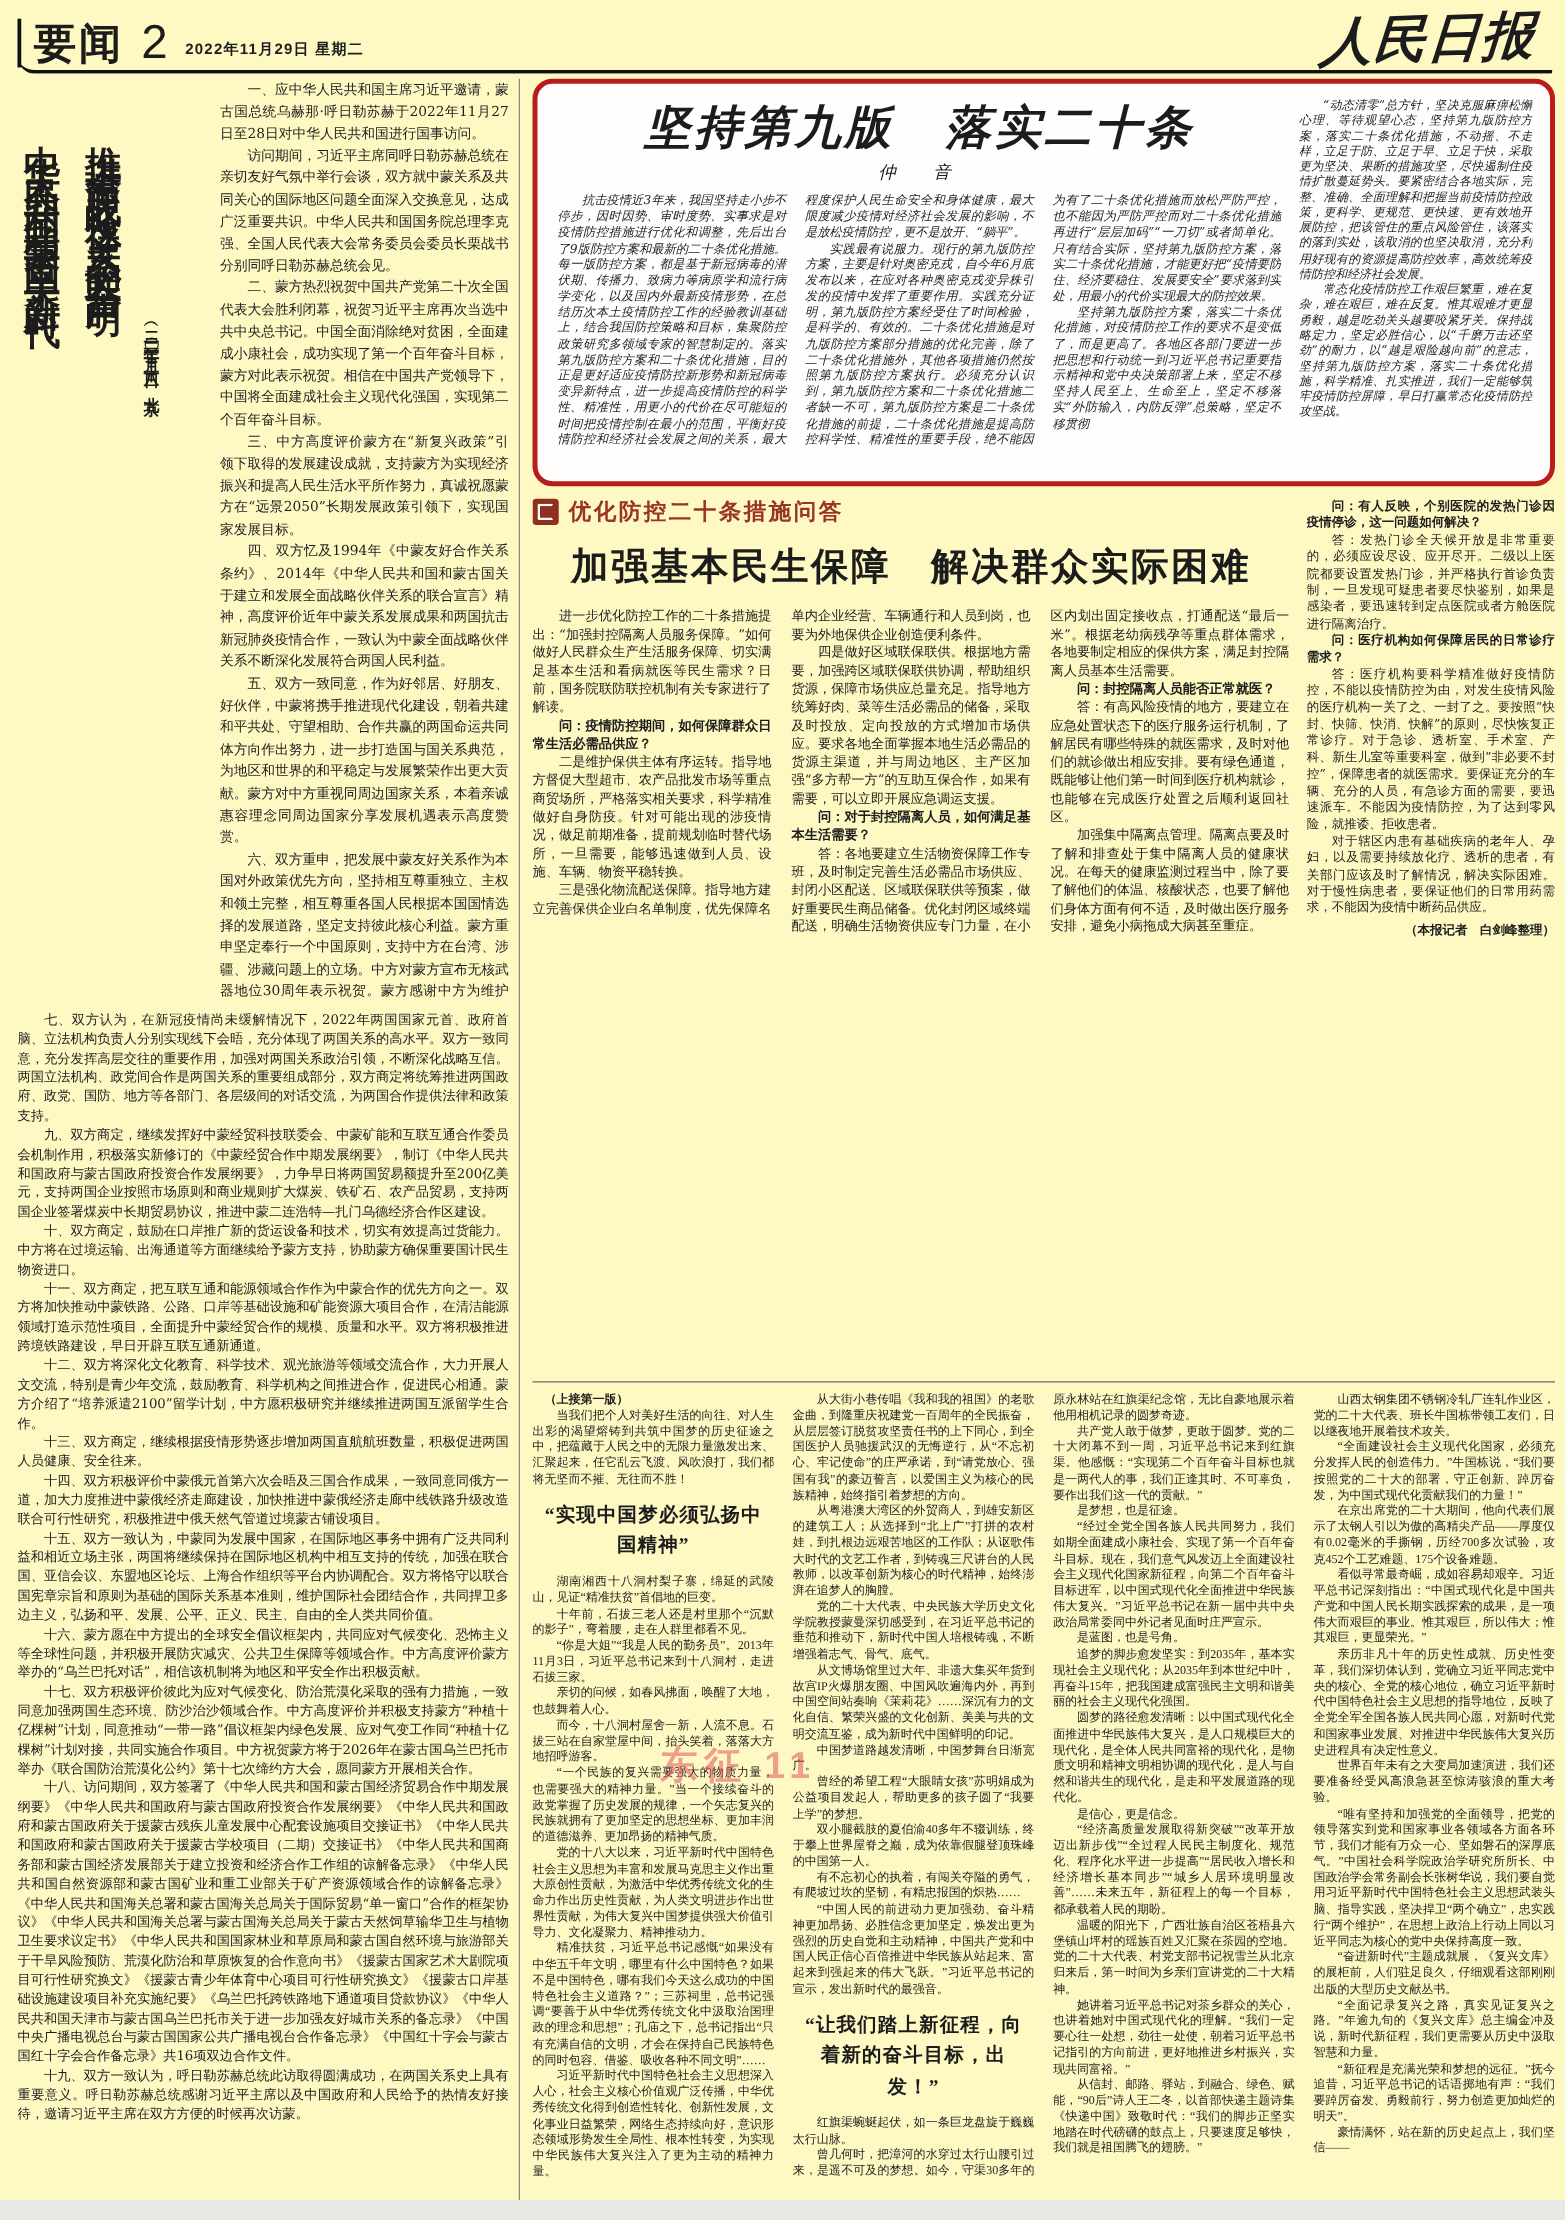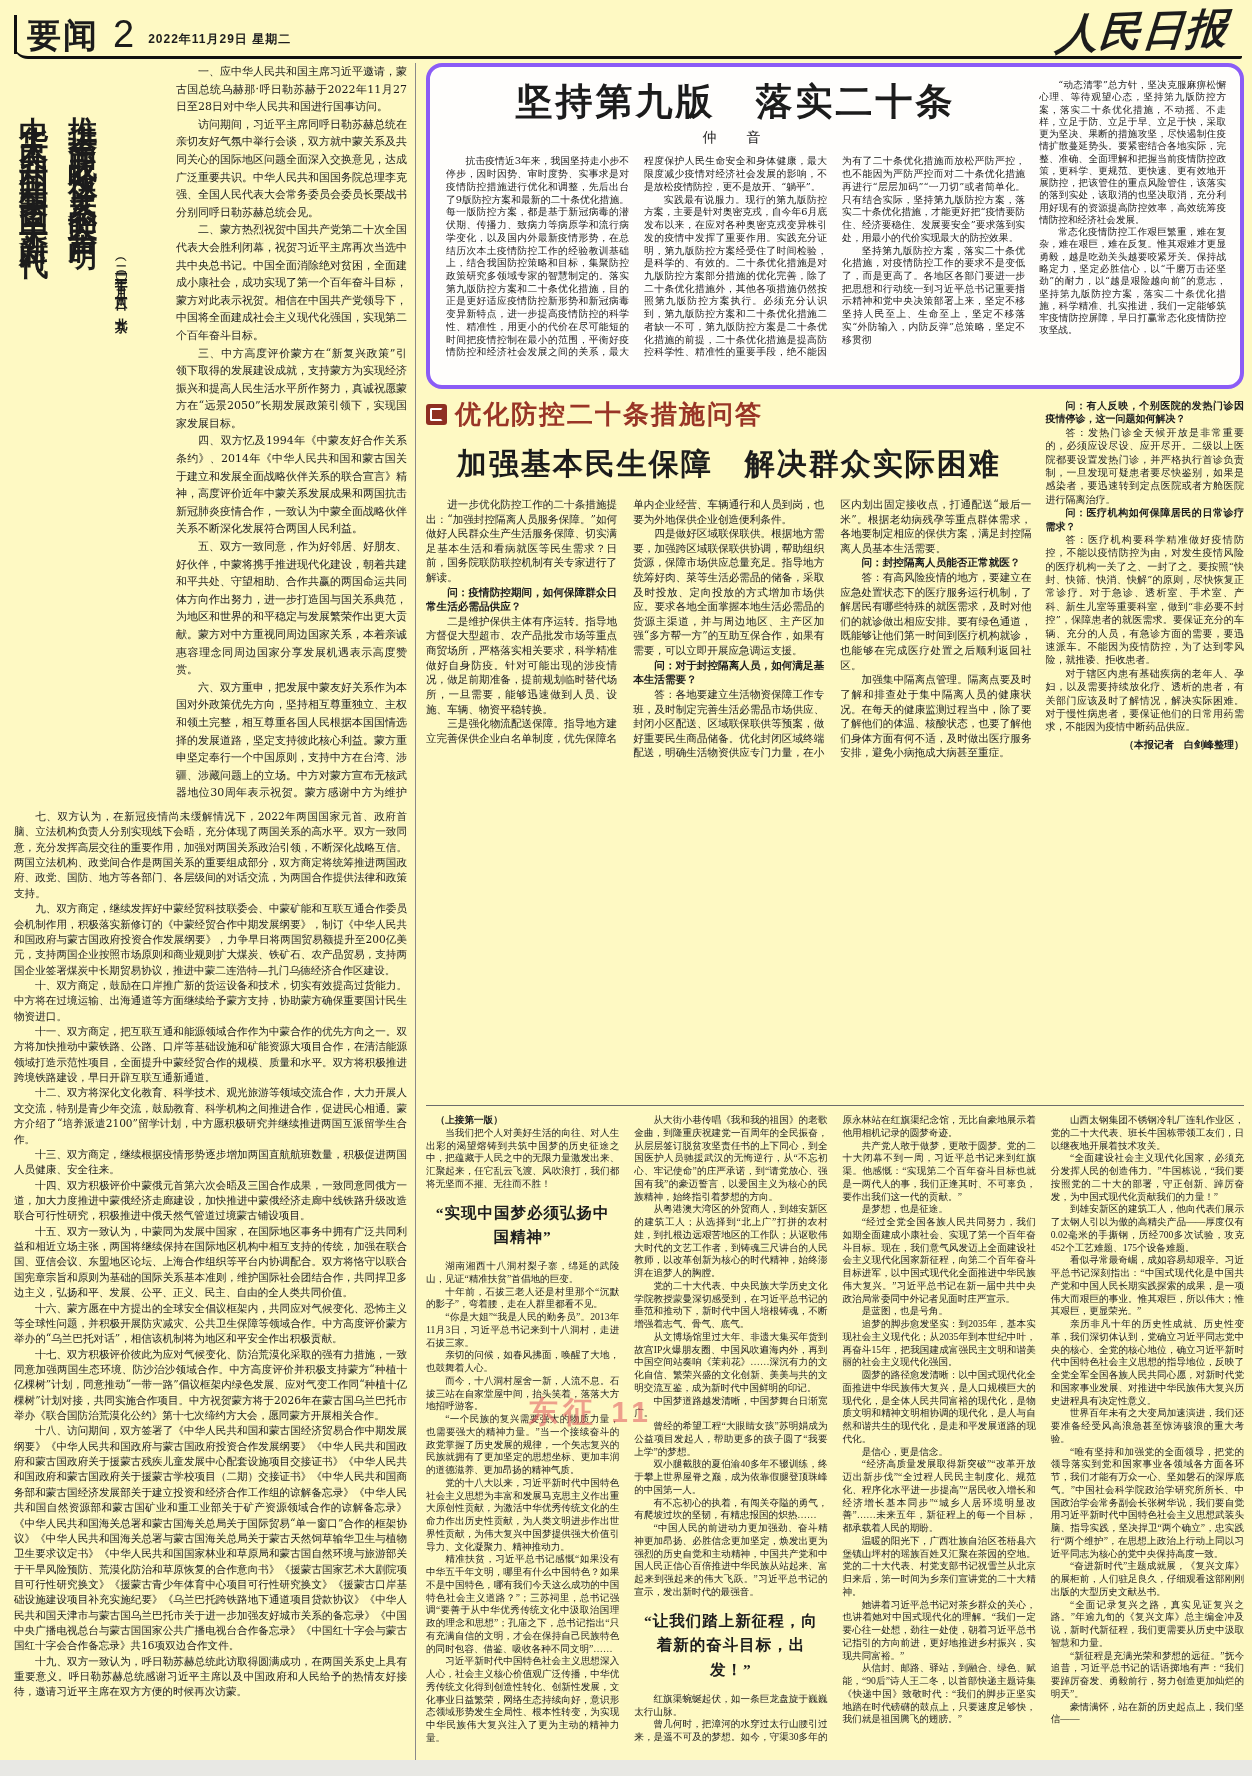--- a/index.html
+++ b/index.html
@@ -21,32 +21,32 @@
   .right{flex:1;padding-left:10px;min-width:0;}
   
   .js-top{display:flex;height:738px;overflow:hidden;}
   .js-headline{width:162px;writing-mode:vertical-lr;text-orientation:upright;padding-top:30px;box-sizing:border-box;}
   .vline{font-size:29px;font-weight:900;letter-spacing:9px;margin:0 10px 0 0;line-height:1.35;}
   .vdate{font-size:12.5px;font-weight:700;letter-spacing:3px;position:relative;top:160px;}
   .js-col1{flex:1;overflow:hidden;font-size:11px;line-height:1.6;text-align:justify;}
   .js-col1 p,.js-wide p{margin:0;text-indent:2em;}
   .js-wide{height:958px;overflow:hidden;font-size:10.6px;line-height:1.45;text-align:justify;padding-top:8px;}
   
-  .red-box{height:326px;box-sizing:border-box;border:4px solid #8b5cf6;border-radius:16px;
-           padding:8px 14px 10px 16px;display:flex;gap:14px;overflow:hidden;background:#fffefc;}
+  .red-box{height:326px;box-sizing:border-box;border:4px solid #b91c1c;border-radius:16px;
+           padding:8px 14px 10px 16px;display:flex;gap:14px;overflow:hidden;background:#fffefc;font-style:italic;}
   .box-main{flex:3.1;display:flex;flex-direction:column;min-width:0;}
   .box-title{margin:4px 0 0;text-align:center;font-size:37px;font-weight:900;letter-spacing:3px;line-height:1.2;}
   .box-byline{text-align:center;font-size:14px;letter-spacing:8px;margin:6px 0 8px;}
   .box-cols{flex:1;columns:3;column-gap:15px;font-size:9.8px;line-height:1.3;text-align:justify;overflow:hidden;}
   .box-cols p,.box-right p{margin:0;text-indent:2em;}
   .box-right{flex:1;font-size:9.6px;line-height:1.28;text-align:justify;overflow:hidden;padding-top:4px;}
   
   .qa-row{display:flex;gap:14px;margin-top:8px;height:700px;overflow:hidden;}
   .qa-left{flex:3.05;min-width:0;display:flex;flex-direction:column;}
-  .qa-kicker{display:flex;align-items:center;gap:8px;color:#993526;font-weight:900;font-size:26px;letter-spacing:2px;}
+  .qa-kicker{display:flex;align-items:center;gap:8px;color:#993526;font-weight:900;font-size:18px;letter-spacing:2px;}
   .qa-logo{width:21px;height:21px;background:#8f2f22;border-radius:3px;position:relative;flex:0 0 auto;}
   .qa-logo::after{content:"";position:absolute;inset:4px;border:2px solid #fff;border-radius:2px;
                   border-right-color:transparent;}
   .qa-headline{margin:12px 0 12px;text-align:center;font-size:30px;font-weight:900;letter-spacing:2px;}
   .qa-cols{flex:1;columns:3;column-gap:16px;font-size:10.6px;line-height:1.38;text-align:justify;overflow:hidden;}
   .qa-cols p,.qa-right p{margin:0;text-indent:2em;}
   .qa-q{font-weight:700;}
   .qa-credit{text-align:right;font-weight:700;text-indent:0 !important;padding-top:4px;}
   .qa-right{flex:1;font-size:10px;line-height:1.34;text-align:justify;overflow:hidden;padding-top:2px;}
   .divider{border-top:1px solid #6b6b6b;margin:8px 0 8px;}
@@ -192,21 +192,21 @@
           <p class="p">是蓝图，也是号角。</p>
           <p class="p">追梦的脚步愈发坚实：到2035年，基本实现社会主义现代化；从2035年到本世纪中叶，再奋斗15年，把我国建成富强民主文明和谐美丽的社会主义现代化强国。</p>
           <p class="p">圆梦的路径愈发清晰：以中国式现代化全面推进中华民族伟大复兴，是人口规模巨大的现代化，是全体人民共同富裕的现代化，是物质文明和精神文明相协调的现代化，是人与自然和谐共生的现代化，是走和平发展道路的现代化。</p>
           <p class="p">是信心，更是信念。</p>
           <p class="p">“经济高质量发展取得新突破”“改革开放迈出新步伐”“全过程人民民主制度化、规范化、程序化水平进一步提高”“居民收入增长和经济增长基本同步”“城乡人居环境明显改善”……未来五年，新征程上的每一个目标，都承载着人民的期盼。</p>
           <p class="p">温暖的阳光下，广西壮族自治区苍梧县六堡镇山坪村的瑶族百姓又汇聚在茶园的空地。党的二十大代表、村党支部书记祝雪兰从北京归来后，第一时间为乡亲们宣讲党的二十大精神。</p>
           <p class="p">她讲着习近平总书记对茶乡群众的关心，也讲着她对中国式现代化的理解。“我们一定要心往一处想，劲往一处使，朝着习近平总书记指引的方向前进，更好地推进乡村振兴，实现共同富裕。”</p>
           <p class="p">从信封、邮路、驿站，到融合、绿色、赋能，“90后”诗人王二冬，以首部快递主题诗集《快递中国》致敬时代：“我们的脚步正坚实地踏在时代磅礴的鼓点上，只要速度足够快，我们就是祖国腾飞的翅膀。”</p>
           <p class="p">山西太钢集团不锈钢冷轧厂连轧作业区，党的二十大代表、班长牛国栋带领工友们，日以继夜地开展着技术攻关。</p>
           <p class="p">“全面建设社会主义现代化国家，必须充分发挥人民的创造伟力。”牛国栋说，“我们要按照党的二十大的部署，守正创新、踔厉奋发，为中国式现代化贡献我们的力量！”</p>
-          <p class="p">到雄安新区的建筑工人，他向代表们展示了太钢人引以为傲的高精尖产品——厚度仅有0.02毫米的手撕钢，历经700多次试验，攻克452个工艺难题、175个设备难题。</p>
+          <p class="p">在京出席党的二十大期间，他向代表们展示了太钢人引以为傲的高精尖产品——厚度仅有0.02毫米的手撕钢，历经700多次试验，攻克452个工艺难题、175个设备难题。</p>
           <p class="p">看似寻常最奇崛，成如容易却艰辛。习近平总书记深刻指出：“中国式现代化是中国共产党和中国人民长期实践探索的成果，是一项伟大而艰巨的事业。惟其艰巨，所以伟大；惟其艰巨，更显荣光。”</p>
           <p class="p">亲历非凡十年的历史性成就、历史性变革，我们深切体认到，党确立习近平同志党中央的核心、全党的核心地位，确立习近平新时代中国特色社会主义思想的指导地位，反映了全党全军全国各族人民共同心愿，对新时代党和国家事业发展、对推进中华民族伟大复兴历史进程具有决定性意义。</p>
           <p class="p">世界百年未有之大变局加速演进，我们还要准备经受风高浪急甚至惊涛骇浪的重大考验。</p>
           <p class="p">“唯有坚持和加强党的全面领导，把党的领导落实到党和国家事业各领域各方面各环节，我们才能有万众一心、坚如磐石的深厚底气。”中国社会科学院政治学研究所所长、中国政治学会常务副会长张树华说，我们要自觉用习近平新时代中国特色社会主义思想武装头脑、指导实践，坚决捍卫“两个确立”，忠实践行“两个维护”，在思想上政治上行动上同以习近平同志为核心的党中央保持高度一致。</p>
           <p class="p">“奋进新时代”主题成就展，《复兴文库》的展柜前，人们驻足良久，仔细观看这部刚刚出版的大型历史文献丛书。</p>
           <p class="p">“全面记录复兴之路，真实见证复兴之路。”年逾九旬的《复兴文库》总主编金冲及说，新时代新征程，我们更需要从历史中汲取智慧和力量。</p>
           <p class="p">“新征程是充满光荣和梦想的远征。”抚今追昔，习近平总书记的话语掷地有声：“我们要踔厉奋发、勇毅前行，努力创造更加灿烂的明天”。</p>
           <p class="p">豪情满怀，站在新的历史起点上，我们坚信——</p>
         </div>
 

